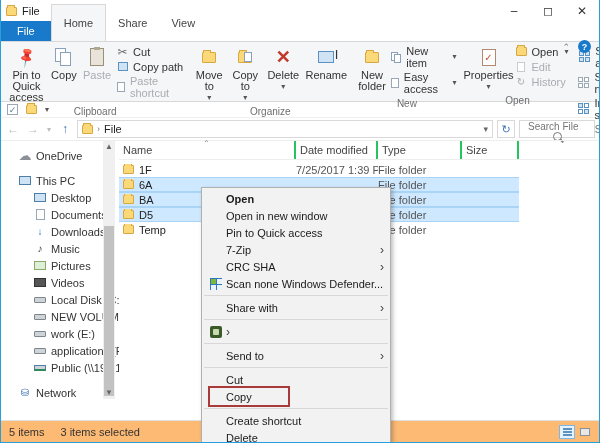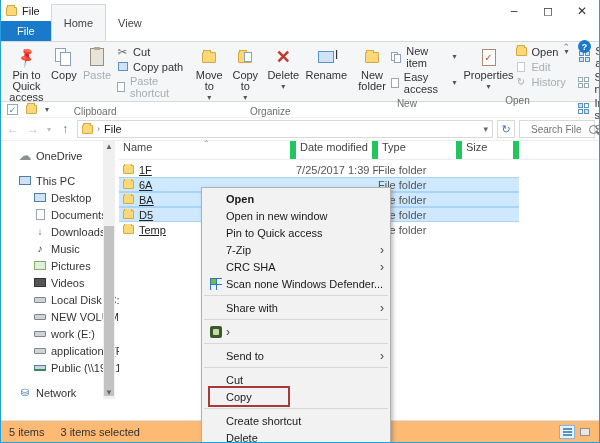--- a/index.html
+++ b/index.html
@@ -71,21 +71,21 @@
   .qat-caret { font-size:8px; color:#555; }
 
   
   .addr { height:22px; display:flex; align-items:center; padding:1px 4px; gap:4px; background:#fff; }
   .navarrow { font-size:12px; color:#b9bec4; width:16px; text-align:center; }
   .navarrow.en { color:#3a70b5; }
   .crumbbox { flex:1; height:18px; border:1px solid #d9d9d9; display:flex; align-items:center; gap:4px; padding:0 4px; }
   .crumb-sep { color:#777; font-size:9px; }
   .crumb-right { margin-left:auto; color:#666; font-size:9px; }
   .refresh { width:18px; height:18px; border:1px solid #d9d9d9; display:flex; align-items:center; justify-content:center; color:#3a70b5; font-size:11px; }
-  .searchbox { width:76px; height:18px; border:1px solid #d9d9d9; display:flex; align-items:center; padding:0 11px; }
+  .searchbox { width:76px; height:18px; border:1px solid #d9d9d9; display:flex; align-items:center; padding:0 11px;flex-direction:column; }
   .searchbox input { border:none; outline:none; width:58px; font-size:10px; font-family:"Liberation Sans", sans-serif; color:#777; }
   .mag { width:9px; height:9px; border:1.5px solid #777; border-radius:50%; position:relative; flex:none; }
   .mag::after { content:""; position:absolute; width:4px; height:1.5px; background:#777; transform:rotate(45deg); right:-3px; bottom:-1px; }
 
   
   .main { position:relative; height:259px; display:flex; border-top:1px solid #eee; }
   .sidebar { width:118px; position:relative; padding-top:6px; overflow:hidden; }
   .side-item { height:17px; display:flex; align-items:center; gap:5px; white-space:nowrap; overflow:hidden; color:#333; }
   .lv0 { padding-left:18px; } .lv1 { padding-left:33px; }
   .side-gap { height:8px; }
@@ -99,27 +99,27 @@
   .i-film { width:12px; height:9px; background:#555; border:1px solid #333; }
   .i-drive { width:12px; height:6px; background:#cfd4d9; border:1px solid #7e868d; border-radius:1px; }
   .i-netdrive { width:12px; height:6px; background:#cfd4d9; border:1px solid #4d7ea8; border-bottom:2px solid #2e8b57; }
   .i-net { color:#3a70b5; }
   .side-scroll { position:absolute; right:4px; top:0; bottom:0; width:12px; background:#f0f0f0; }
   .ss-arrow { position:absolute; left:0; width:12px; height:12px; color:#666; font-size:8px; text-align:center; line-height:12px; }
   .ss-thumb { position:absolute; left:1px; width:10px; top:85px; height:170px; background:#c2c2c2; }
 
   .filelist { flex:1; position:relative; }
   .lheader { display:flex; height:19px; align-items:center; border-bottom:1px solid #eee; color:#444; }
-  .hcell { padding-left:4px; height:100%; display:flex; align-items:flex-start; border-right:6px solid #22c55e; position:relative; }
+  .hcell { padding-left:4px; height:100%; display:flex; align-items:center; border-right:2px solid #22c55e; position:relative; }
   .hc-name { width:177px; } .hc-date { width:82px; } .hc-type { width:84px; } .hc-size { width:57px; }
   .sort-chev { position:absolute; top:-2px; left:84px; color:#888; font-size:8px; }
   .frow { display:flex; height:15px; align-items:center; width:400px; }
   .frow.sel { background:#cde8ff; border:1px solid #a9d4f5; border-left:none; border-right:none;justify-content:center; }
   .fc { overflow:hidden; white-space:nowrap; }
-  .fc-name { width:177px; display:flex; align-items:center; gap:5px; padding-left:4px;text-decoration:underline; }
+  .fc-name { width:177px; display:flex; align-items:center; gap:5px; padding-left:4px; }
   .fc-date { width:82px; color:#555; } .fc-type { width:84px; color:#555; } .fc-size { width:57px; }
 
   
   .statusbar { position:absolute; left:0; right:0; bottom:0; height:22px; border-top:1px solid #e0e0e0;
                display:flex; align-items:center; background:#fdba74; padding-left:8px; gap:16px; color:#333; }
   .view-toggles { margin-left:auto; display:flex; gap:2px; padding-right:6px; }
   .vt { width:16px; height:14px; border:1px solid transparent; display:flex; align-items:center; justify-content:center; }
   .vt.active { border-color:#7fb6e8; background:#e5f1fb; }
   .vt-details { width:9px; height:8px; display:grid; grid-template-rows:2px 2px 2px; gap:1px; }
   .vt-details span { background:#5b92c4; }
@@ -153,20 +153,21 @@
     <div class="win-controls">
       <div class="win-btn">–</div>
       <div class="win-btn">◻</div>
       <div class="win-btn">✕</div>
     </div>
   </div>
 
   <div class="tabrow">
     <div class="file-tab">File</div>
     <div class="tab active">Home</div>
+    <div class="tab">Share</div>
     <div class="tab">View</div>
     <div class="ribbon-right">
       <span class="chev-up">⌃</span>
       <span class="help-circle">?</span>
     </div>
   </div>
 
   <div class="ribbon">
     <div class="rgroup">
       <div class="rgroup-body">

